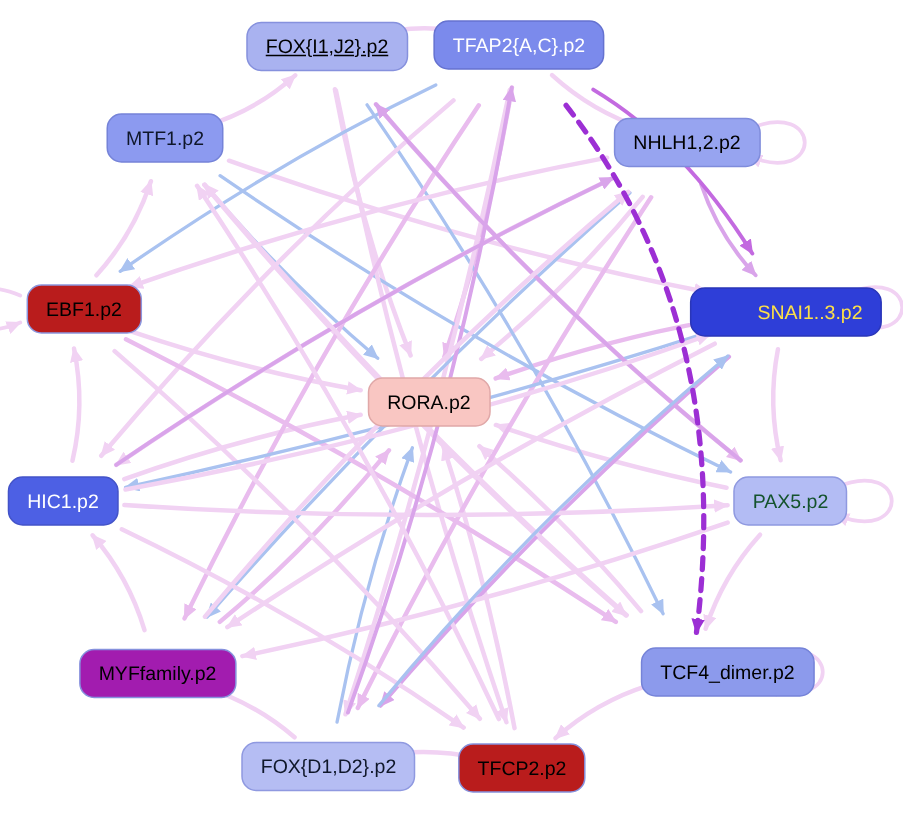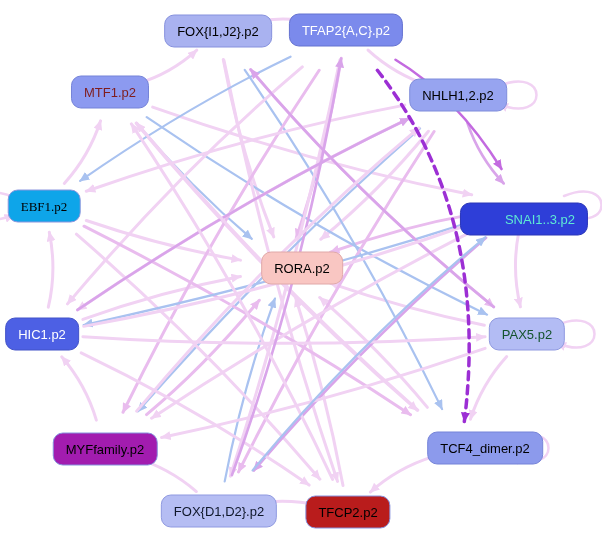--- a/index.html
+++ b/index.html
@@ -105,26 +105,26 @@
       <path d="M 252.60022733673247 470.4083487987268 Q 357.33473746339894 343.8810291710349 485.2516198067349 237.28876154543246" fill="none" stroke="#a9c2f0" stroke-width="2.2" stroke-linecap="round" marker-end="url(#arrow3)"></path>
       <path d="M 83.67461628127256 326.3514145345048 Q 288.1707144799617 288.8200339483841 473.3501084805621 223.00232578103842" fill="none" stroke="#f1d2f3" stroke-width="3" stroke-linecap="round" marker-end="url(#arrow0)"></path>
       <path d="M 499 86 C 549 65, 549 125, 499 104" fill="none" stroke="#f1d2f3" stroke-width="2.5" stroke-linecap="round" marker-end="url(#arrow0)"></path>
       <path d="M 564 196 C 614 175, 614 235, 564 214" fill="none" stroke="#f1d2f3" stroke-width="2.5" stroke-linecap="round" marker-end="url(#arrow0)"></path>
       <path d="M 557 325 C 607 304, 607 364, 557 343" fill="none" stroke="#f1d2f3" stroke-width="2.5" stroke-linecap="round" marker-end="url(#arrow0)"></path>
       <path d="M 511 439 C 561 418, 561 478, 511 457" fill="none" stroke="#f1d2f3" stroke-width="2.5" stroke-linecap="round" marker-end="url(#arrow0)"></path>
       <path d="M 13.5 197 C -36.5 176, -36.5 236, 13.5 215" fill="none" stroke="#f1d2f3" stroke-width="2.5" stroke-linecap="round" marker-end="url(#arrow0)"></path>
       <path d="M 395.5144727800726 59.748279115126195 Q 456.0321617334946 96.10728692250265 501.54262671605795 169.02056667016768" fill="none" stroke="#c36ae0" stroke-width="2.6" stroke-linecap="round" marker-end="url(#arrow4)"></path>
       <path d="M 377.3824789539663 70.2681524889968 Q 490.27583103948353 215.1262665800464 464.31862548057387 421.6020916215311" fill="none" stroke="#9c2fd4" stroke-width="3.5" stroke-linecap="round" stroke-dasharray="8 6" marker-end="url(#arrow5)"></path>
     </svg>
-    <div class="node" style="left: 218px; top: 31px; background: rgb(169, 178, 240); color: rgb(0, 0, 0); border: 1px solid rgb(134, 145, 221);">FOX{I1,J2}.p2</div>
+    <div class="node" style="left: 218px; top: 31px; background: rgb(169, 178, 240); color: rgb(0, 0, 0); border: 1px solid rgb(134, 145, 221); text-decoration: underline;">FOX{I1,J2}.p2</div>
     <div class="node" style="left: 346px; top: 30px; background: rgb(123, 138, 236); color: rgb(255, 255, 255); border: 1px solid rgb(101, 114, 208);">TFAP2{A,C}.p2</div>
-    <div class="node" style="left: 110px; top: 92px; background: rgb(140, 154, 240); color: #7f1d1d; border: 1px solid rgb(117, 131, 216);">MTF1.p2</div>
+    <div class="node" style="left: 110px; top: 92px; background: rgb(140, 154, 240); color: #0f172a; border: 1px solid rgb(117, 131, 216);">MTF1.p2</div>
     <div class="node" style="left: 458px; top: 95px; background: rgb(151, 164, 240); color: #000000; border: 1px solid rgb(127, 140, 219);">NHLH1,2.p2</div>
-    <div class="node" style="left: 44px; top: 206px; background: #0ea5e9; color: rgb(0, 0, 0); border: 1px solid rgb(140, 150, 222); font-family: Liberation Serif, serif;">EBF1.p2</div>
-    <div class="node" style="left: 524px; top: 219px; background: rgb(46, 62, 216); color: #5eead4; border: 1px solid rgb(42, 54, 184); padding-left: 44px;">SNAI1..3.p2</div>
-    <div class="node" style="left: 286px; top: 268px; background: rgb(249, 198, 194); color: rgb(0, 0, 0); border: 1px solid rgb(224, 168, 168); margin-left: 16px;">RORA.p2</div>
+    <div class="node" style="left: 56px; top: 206px; background: #b91c1c; color: rgb(0, 0, 0); border: 1px solid rgb(140, 150, 222);">EBF1.p2</div>
+    <div class="node" style="left: 524px; top: 208px; background: rgb(46, 62, 216); color: #fde047; border: 1px solid rgb(42, 54, 184); padding-left: 44px;">SNAI1..3.p2</div>
+    <div class="node" style="left: 286px; top: 268px; background: rgb(249, 198, 194); color: rgb(0, 0, 0); border: 1px solid rgb(224, 168, 168);">RORA.p2</div>
     <div class="node" style="left: 42px; top: 334px; background: rgb(77, 96, 228); color: rgb(255, 255, 255); border: 1px solid rgb(67, 83, 200);">HIC1.p2</div>
     <div class="node" style="left: 527px; top: 334px; background: rgb(179, 188, 244); color: #14532d; border: 1px solid rgb(143, 153, 224);">PAX5.p2</div>
     <div class="node" style="left: 105px; top: 449px; background: #a21caf; color: rgb(0, 0, 0); border: 1px solid rgb(134, 145, 221);">MYFfamily.p2</div>
     <div class="node" style="left: 461px; top: 448px; background: rgb(140, 154, 236); color: rgb(0, 0, 0); border: 1px solid rgb(117, 131, 216); margin-left: 24px;">TCF4_dimer.p2</div>
     <div class="node" style="left: 219px; top: 511px; background: rgb(181, 189, 243); color: #0f172a; border: 1px solid rgb(143, 153, 224);">FOX{D1,D2}.p2</div>
     <div class="node" style="left: 348px; top: 512px; background: #b91c1c; color: rgb(0, 0, 0); border: 1px solid rgb(134, 145, 221);">TFCP2.p2</div>
   </div>
 
 </body></html>

